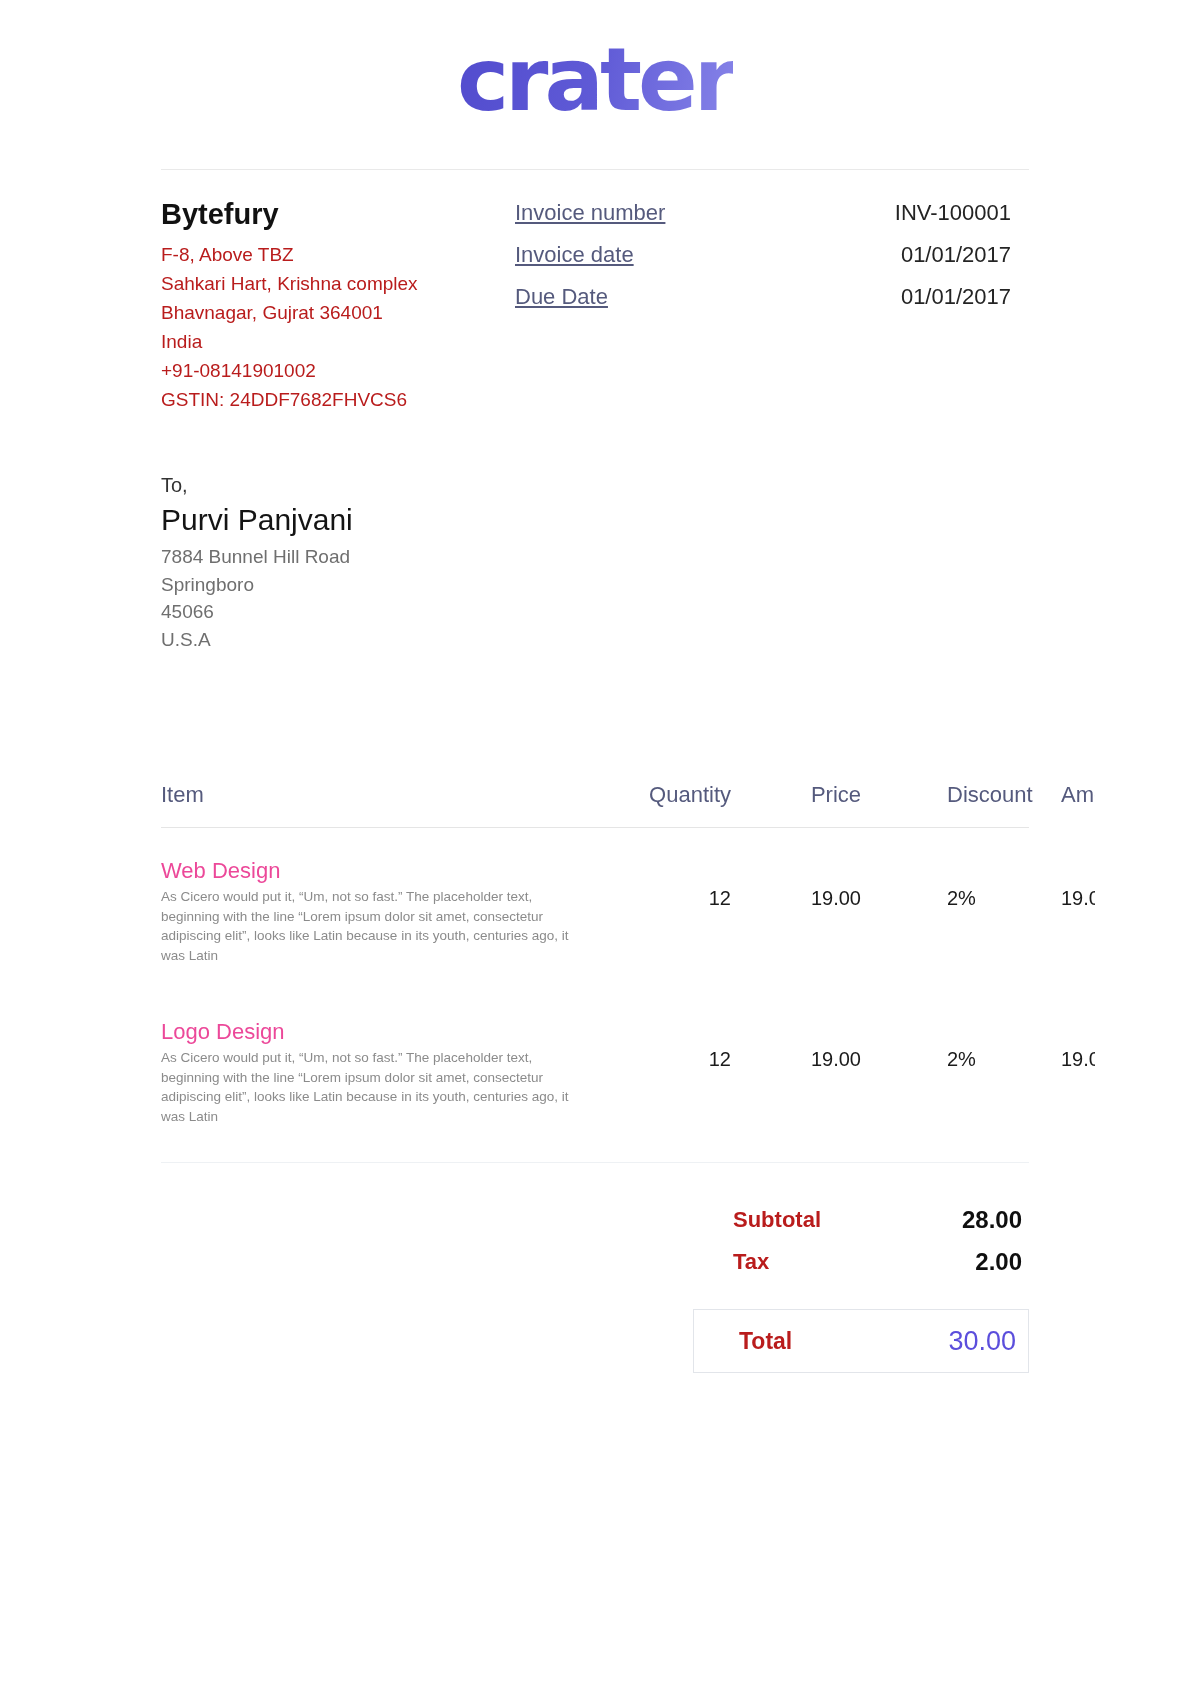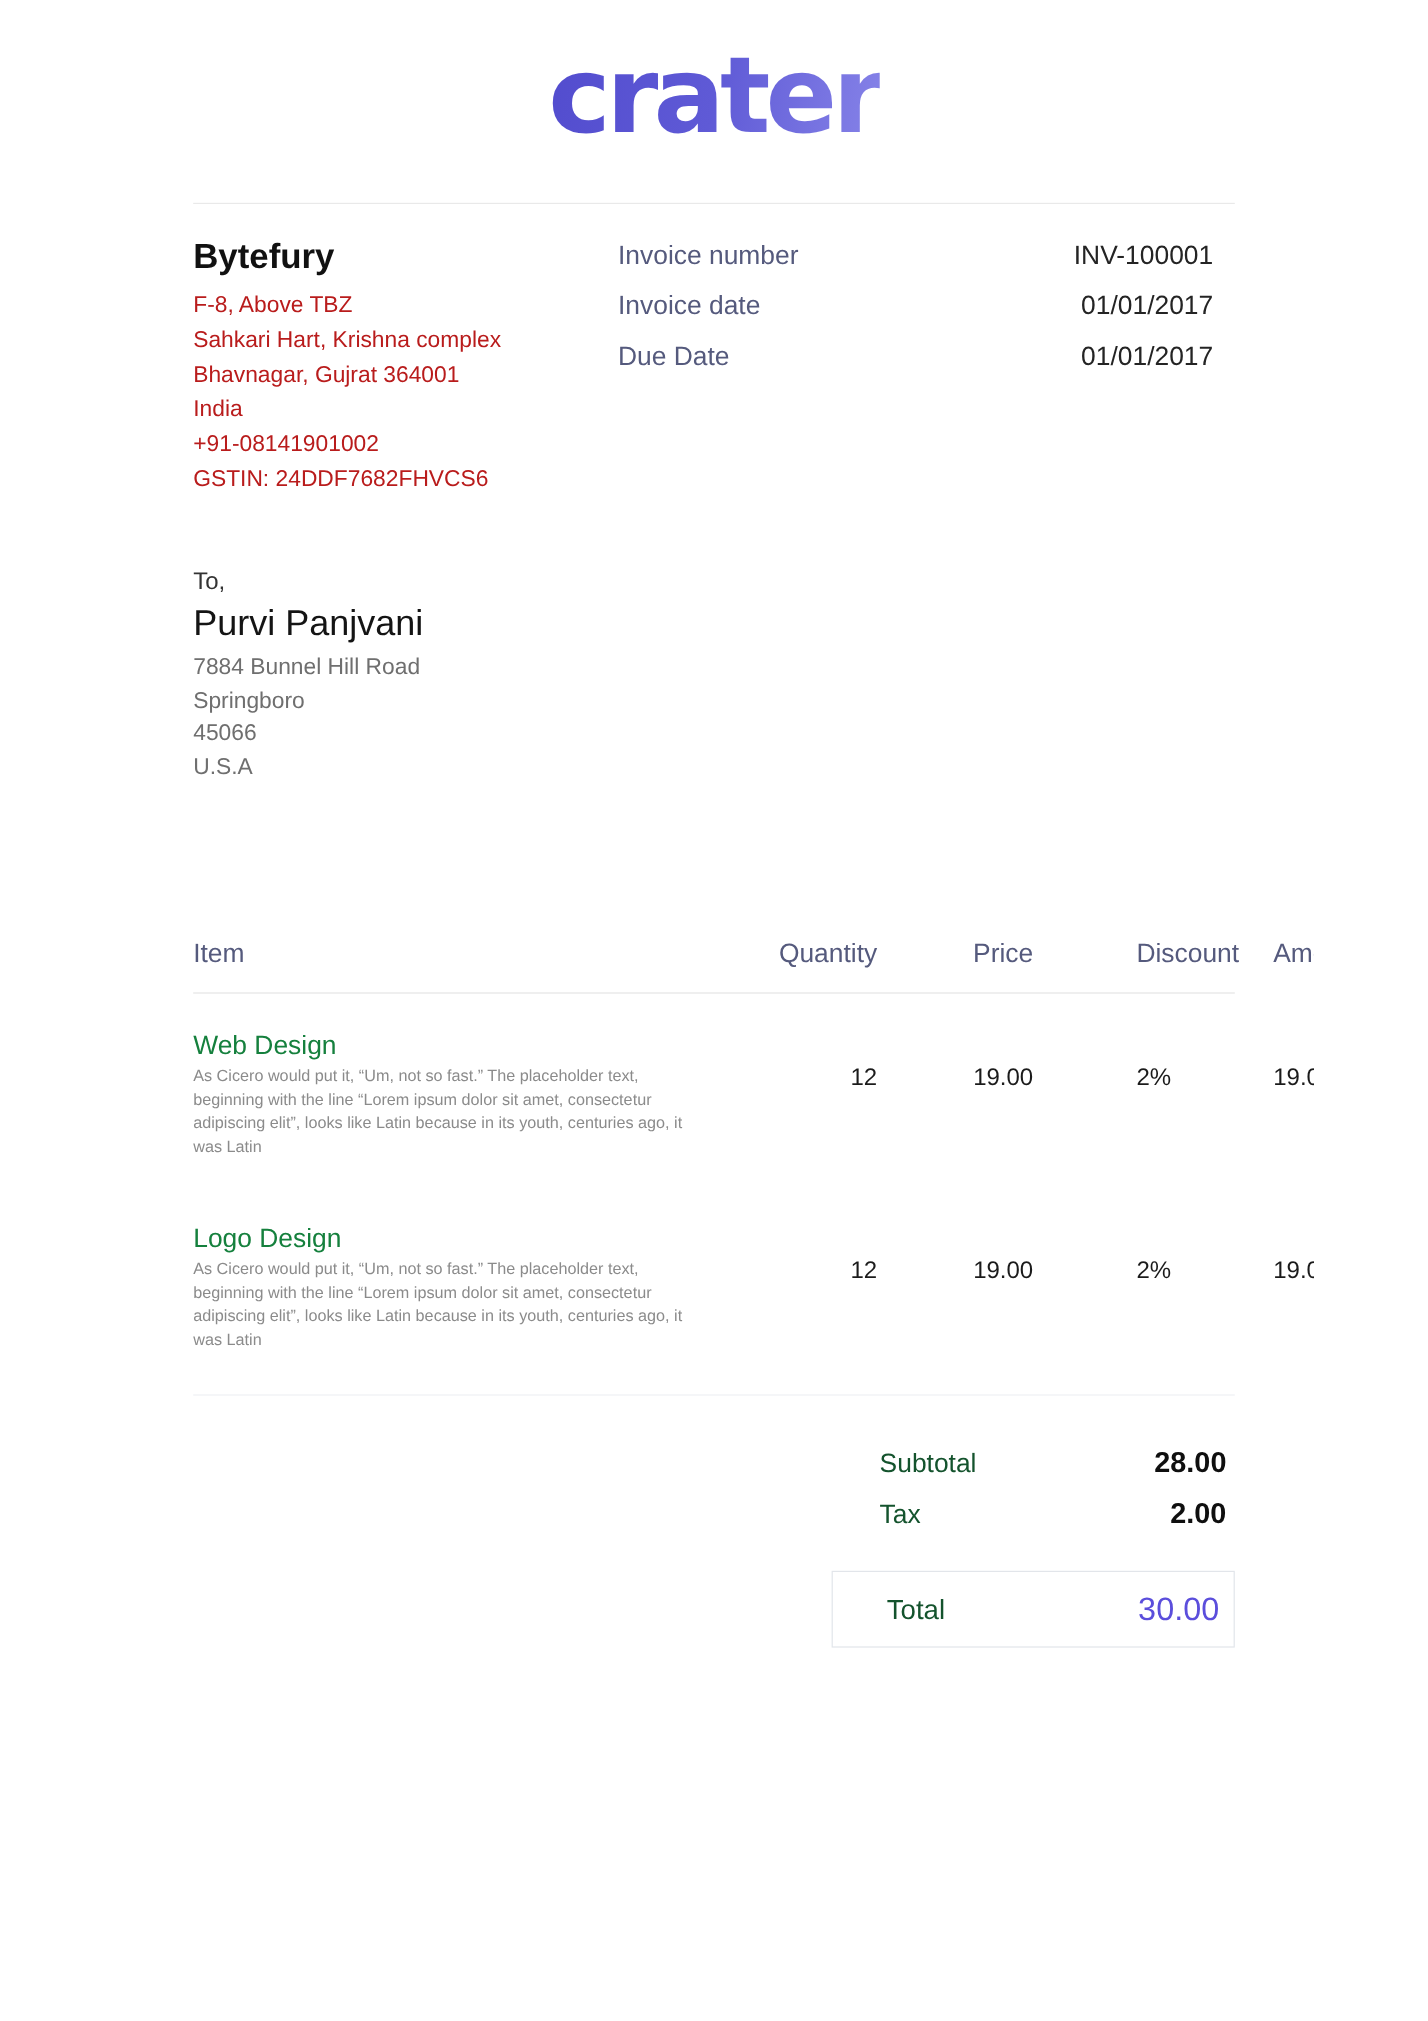--- a/index.html
+++ b/index.html
@@ -70,20 +70,21 @@
   }
   .meta-row {
     display: flex;
     justify-content: space-between;
     margin-bottom: 12px;
   }
   .meta-label {
     font-size: 22px;
     color: #555a7d;
     line-height: 30px;
+    text-decoration: underline;
   }
   .meta-value {
     font-size: 22px;
     color: #242424;
     line-height: 30px;
     padding-right: 18px;
   }
 
   
   .bill-to { margin-top: 58px; }
@@ -119,21 +120,21 @@
     font-size: 22px;
     color: #555a7d;
     line-height: 28px;
   }
   .col-right { text-align: right; }
   .col-discount { padding-left: 86px; text-align: left; }
 
   .item-row { padding-top: 30px; padding-bottom: 24px; }
   .item-name {
     font-size: 22px;
-    color: #15803d;
+    color: #ec4899;
     line-height: 26px;
     margin-bottom: 3px;
   }
   .item-description {
     font-size: 13.5px;
     color: #8b8b8b;
     line-height: 19.5px;
     max-width: 425px;
   }
   .cell-num {
@@ -158,22 +159,23 @@
   .trow {
     display: flex;
     justify-content: space-between;
     align-items: center;
     padding-left: 40px;
     padding-right: 7px;
   }
   .trow + .trow { margin-top: 12px; }
   .tlabel {
     font-size: 22px;
-    color: #14532d;
-    line-height: 30px;
+    color: #b91c1c;
+    line-height: 30px;
+    font-weight: bold;
   }
   .tvalue {
     font-size: 24px;
     font-weight: bold;
     color: #0f0f0f;
     line-height: 30px;
   }
   .total-box {
     margin-top: 32px;
     border: 1px solid #e2e5ea;

